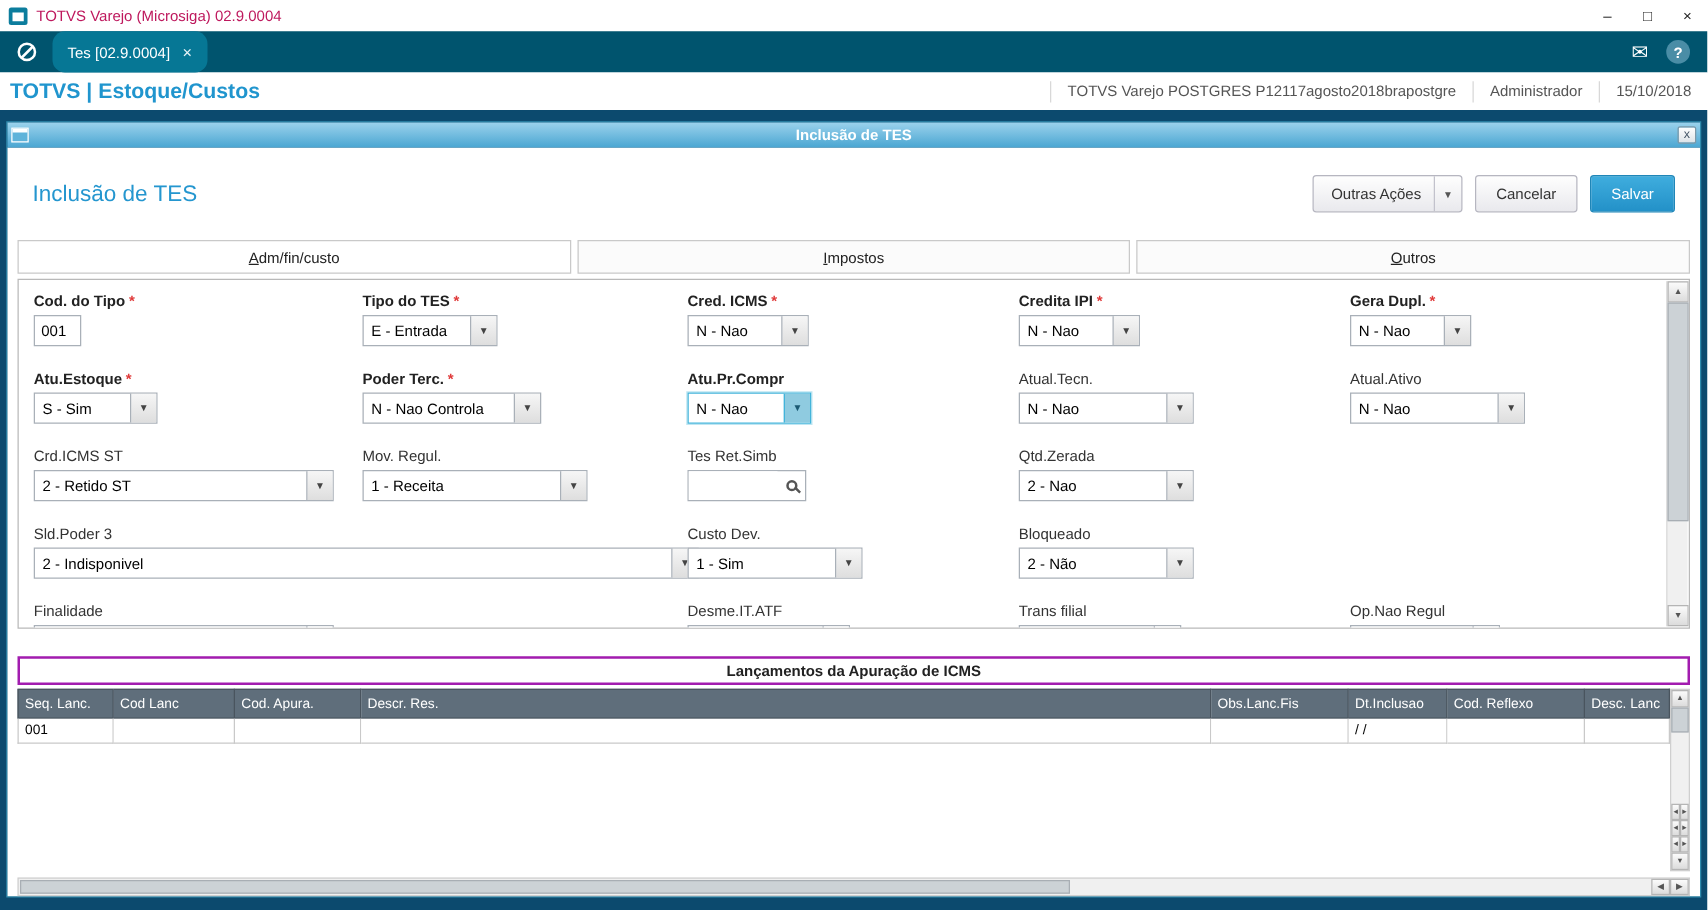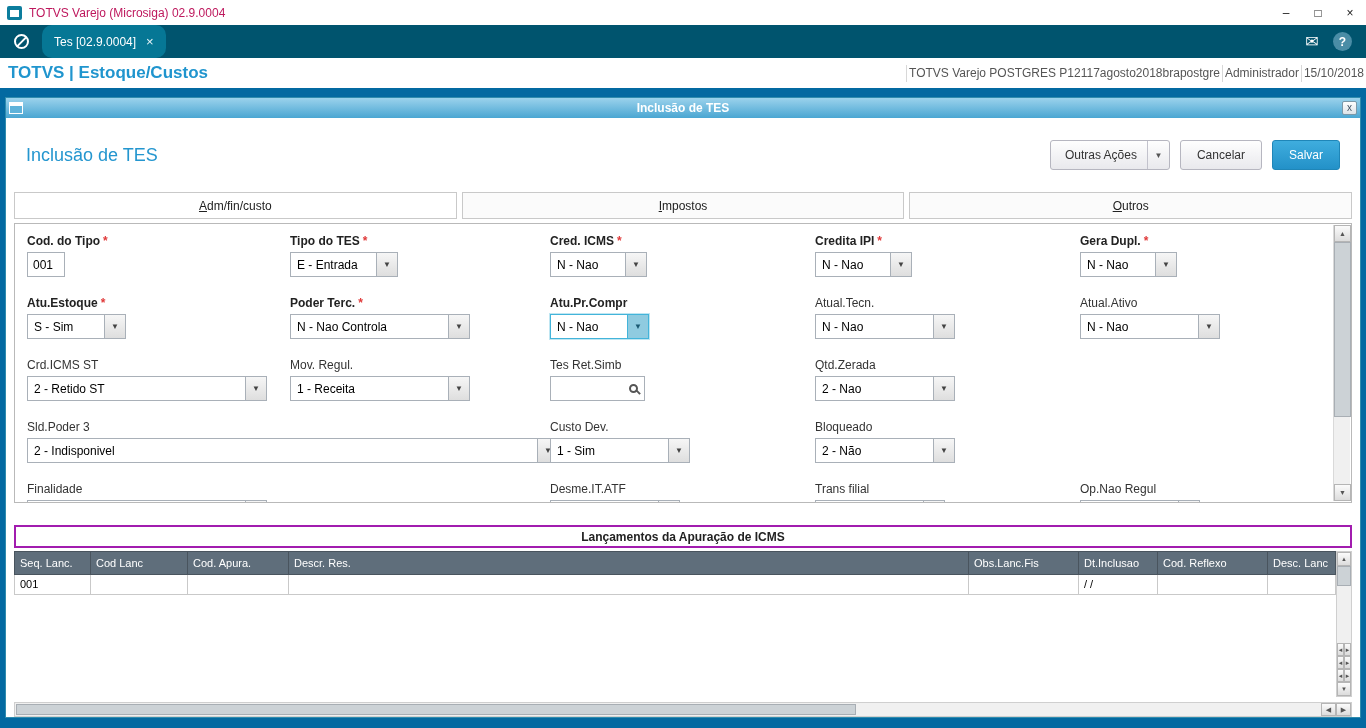--- a/index.html
+++ b/index.html
@@ -20,25 +20,25 @@
   .blocked-circle { width: 15px; height: 15px; border: 2px solid #fff; border-radius: 50%; position: relative; }
   .blocked-circle::after { content: ''; position: absolute; width: 13px; height: 2px; background: #fff; top: 4.5px; left: -1px; transform: rotate(-45deg); }
   .tab { height: 33px; background: #067795; color: #fff; display: flex; align-items: center; gap: 10px; padding: 0 12px; font-size: 12px; border-radius: 10px; }
   .tab-close { font-size: 13px; color: #e8f4f8; }
   .mail { color: #fff; font-size: 16px; width: 42px; text-align: center; }
   .help { width: 19px; height: 19px; border-radius: 50%; background: #4a8da6; color: #fff; font-size: 12px; font-weight: bold; display: flex; align-items: center; justify-content: center; margin-right: 14px; flex: none; }
 
   
   .topbar { height: 30px; background: #fff; display: flex; align-items: center; padding-left: 8px; }
   .brand { font-size: 17px; font-weight: bold; color: #2095ce; white-space: nowrap; }
-  .info { font-size: 12px; color: #555; padding: 0 2px; border-left: 1px solid #d8d8d8; height: 17px; line-height: 17px; white-space: nowrap; }
+  .info { font-size: 12px; color: #555; padding: 0 13px; border-left: 1px solid #d8d8d8; height: 17px; line-height: 17px; white-space: nowrap; }
   .info:first-of-type { border-left: none; }
 
   
-  .workspace { height: 640px; background: #0369a1; padding: 9px 5px 0; }
+  .workspace { height: 640px; background: #0c4a6e; padding: 9px 5px 0; }
   .modal { width: 1356px; height: 621px; border: 1px solid #2f8cae; display: flex; flex-direction: column; }
   .modal-titlebar { height: 20px; background: linear-gradient(#9bd2ec, #4aa6d2); display: flex; align-items: center; padding: 0 3px; position: relative; flex: none; }
   .modal-icon { width: 14px; height: 12px; border: 1px solid #fff; background: #5fb3da; position: relative; z-index: 1; }
   .modal-icon::after { content: ''; position: absolute; left: 0; top: 0; right: 0; height: 3px; background: #fff; }
   .modal-title { position: absolute; left: 0; right: 0; text-align: center; color: #fff; font-size: 12px; font-weight: bold; }
   .modal-close { margin-left: auto; width: 15px; height: 14px; background: linear-gradient(#fefefe, #dde3e8); border: 1px solid #7b98a8; border-radius: 2px; font-size: 10px; line-height: 11px; text-align: center; color: #456; position: relative; z-index: 1; }
   .modal-body { flex: 1; background: #fff; overflow: hidden; }
 
   
   .heading-row { display: flex; align-items: center; padding: 0 20px; height: 74px; }
@@ -223,21 +223,21 @@
         <div class="frow">
           <div>
             <div class="flabel b"><span>Atu.Estoque</span><span class="req">*</span></div>
             <div class="select" style="width:99px">
                 <span class="sval">S - Sim</span>
                 <span class="sarrow">▼</span>
               </div>
           </div>
           <div>
             <div class="flabel b"><span>Poder Terc.</span><span class="req">*</span></div>
-            <div class="select" style="width:180px">
+            <div class="select" style="width:143px">
                 <span class="sval">N - Nao Controla</span>
                 <span class="sarrow">▼</span>
               </div>
           </div>
           <div>
             <div class="flabel b"><span>Atu.Pr.Compr</span></div>
             <div class="select focused" style="width:99px">
                 <span class="sval">N - Nao</span>
                 <span class="sarrow">▼</span>
               </div>

